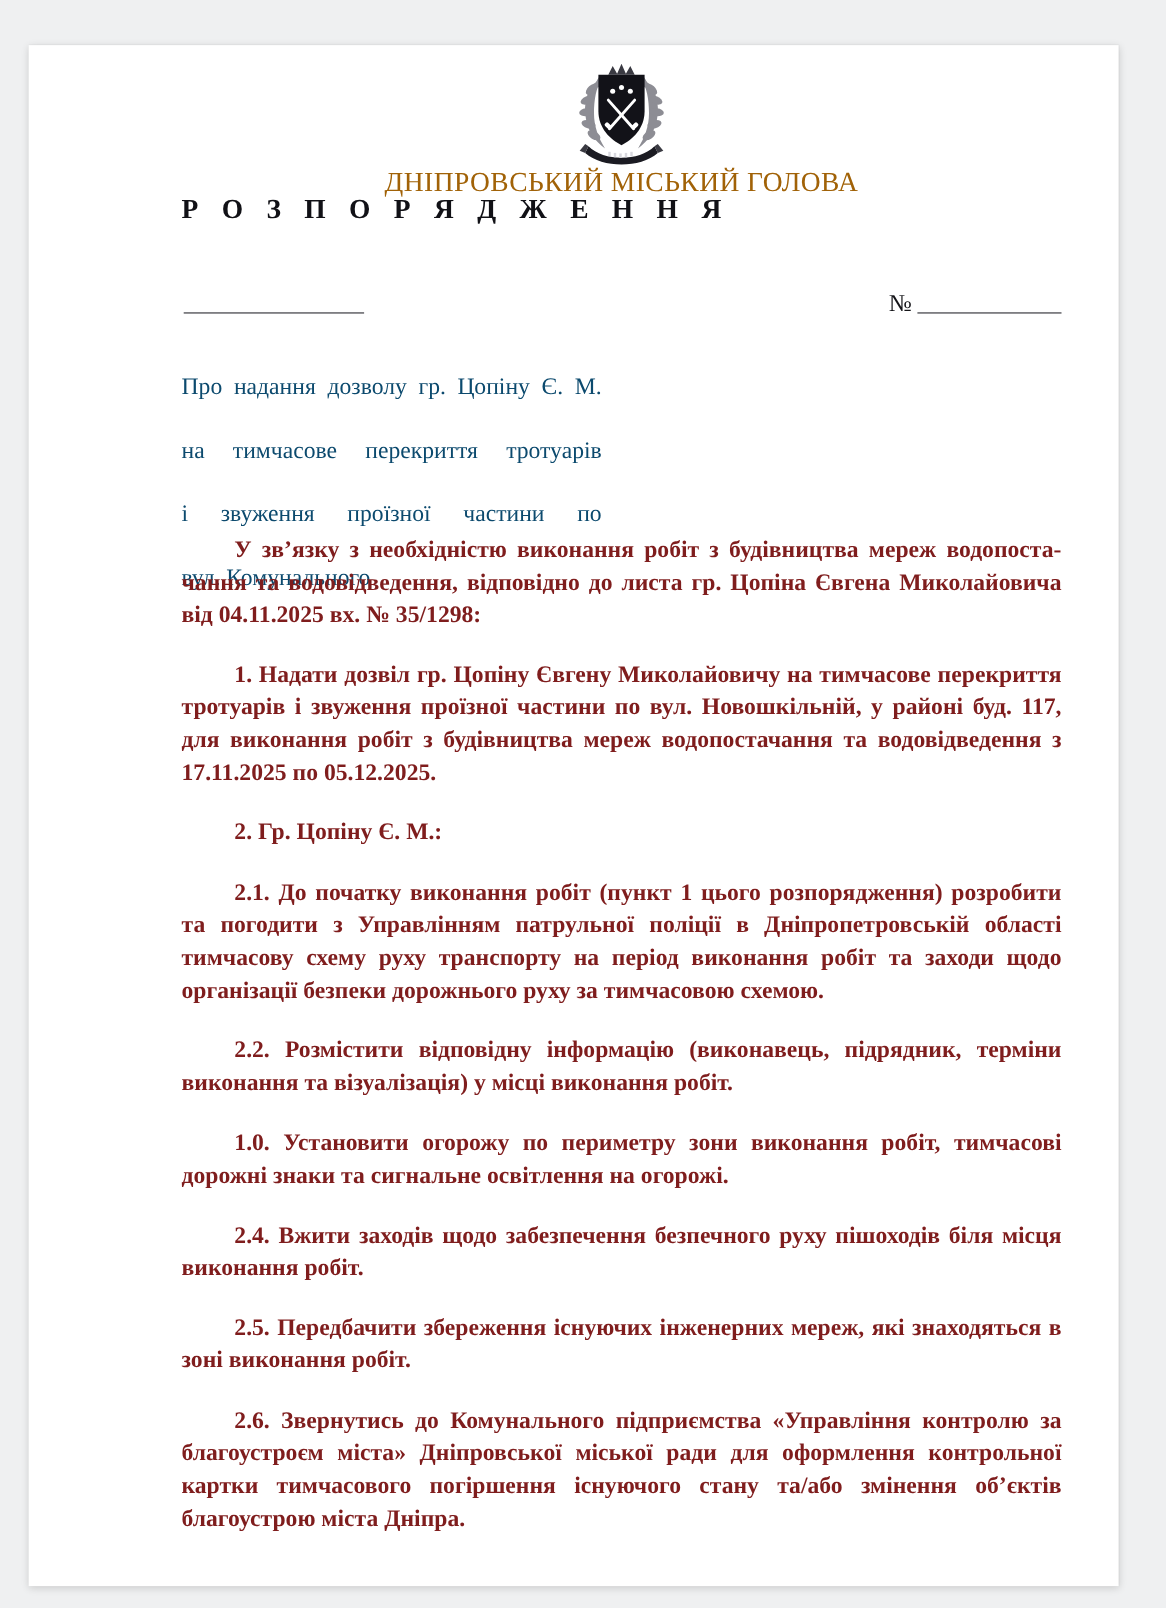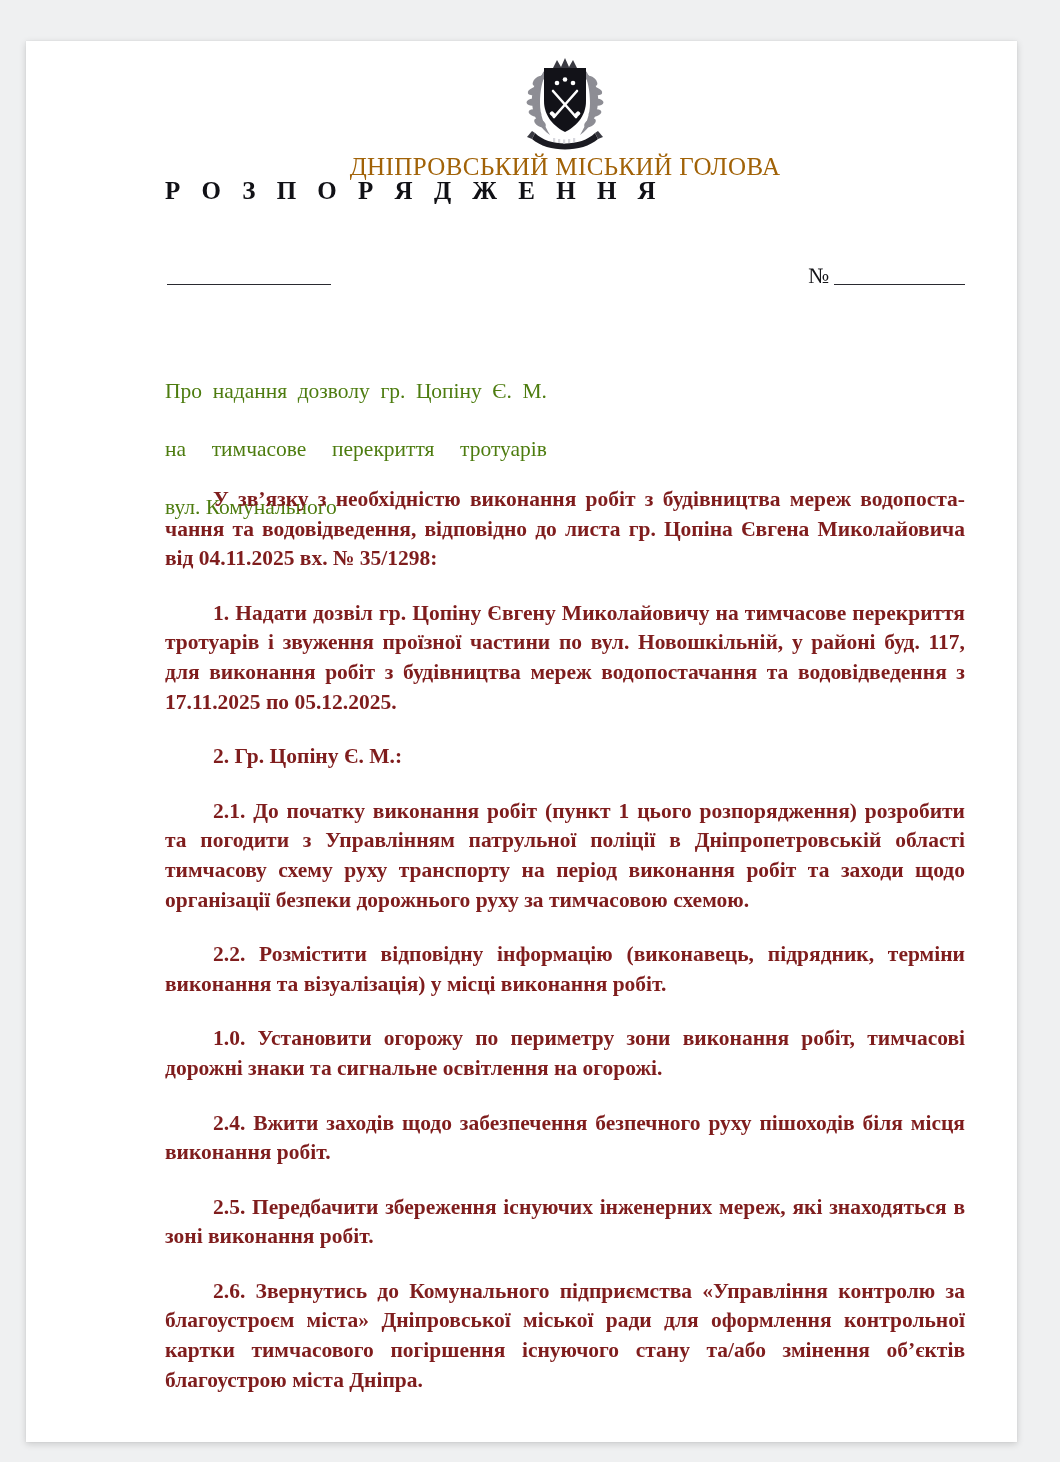--- a/index.html
+++ b/index.html
@@ -111,24 +111,23 @@
   }
 
   
   .subject {
     position: absolute;
     left: 0;
     top: 296px;
     width: 382px;
     font-size: 21.5px;
     line-height: 29px;
-    color: #4d7c0f;
+    color: #0c4a6e;
     text-align: justify;
     text-justify: inter-word;
-    margin-top: 40px;
   }
   .subject .ln {
     display: block;
     text-align: justify;
   }
   .subject .ln::after {
     content: "";
     display: inline-block;
     width: 100%;
   }
@@ -225,20 +224,21 @@
       <div class="rule-date"></div>
       <div class="num-group">
         <span class="num-sign">№</span>
         <span class="rule-num"></span>
       </div>
     </div>
 
     <div class="subject">
       <span class="ln">Про надання дозволу гр. Цопіну Є. М.</span>
       <span class="ln">на тимчасове перекриття тротуарів</span>
+      <span class="ln">і звуження проїзної частини по</span>
       <span class="ln last">вул. Комунального</span>
     </div>
 
     <div class="body-block">
       <p class="para">У зв’язку з необхідністю виконання робіт з будівництва мереж водопоста­чання та водовідведення, відповідно до листа гр. Цопіна Євгена Миколайовича від 04.11.2025 вх. № 35/1298:</p>
       <p class="para">1. Надати дозвіл гр. Цопіну Євгену Миколайовичу на тимчасове пере­криття тротуарів і звуження проїзної частини по вул. Новошкільній, у районі буд. 117, для виконання робіт з будівництва мереж водопостачання та водовід­ведення з 17.11.2025 по 05.12.2025.</p>
       <p class="para">2. Гр. Цопіну Є. М.:</p>
       <p class="para">2.1. До початку виконання робіт (пункт 1 цього розпорядження) розробити та погодити з Управлінням патрульної поліції в Дніпропетровській області тимчасову схему руху транспорту на період виконання робіт та заходи щодо організації безпеки дорожнього руху за тимчасовою схемою.</p>
       <p class="para">2.2. Розмістити відповідну інформацію (виконавець, підрядник, терміни виконання та візуалізація) у місці виконання робіт.</p>
       <p class="para">1.0. Установити огорожу по периметру зони виконання робіт, тимчасові дорожні знаки та сигнальне освітлення на огорожі.</p>

